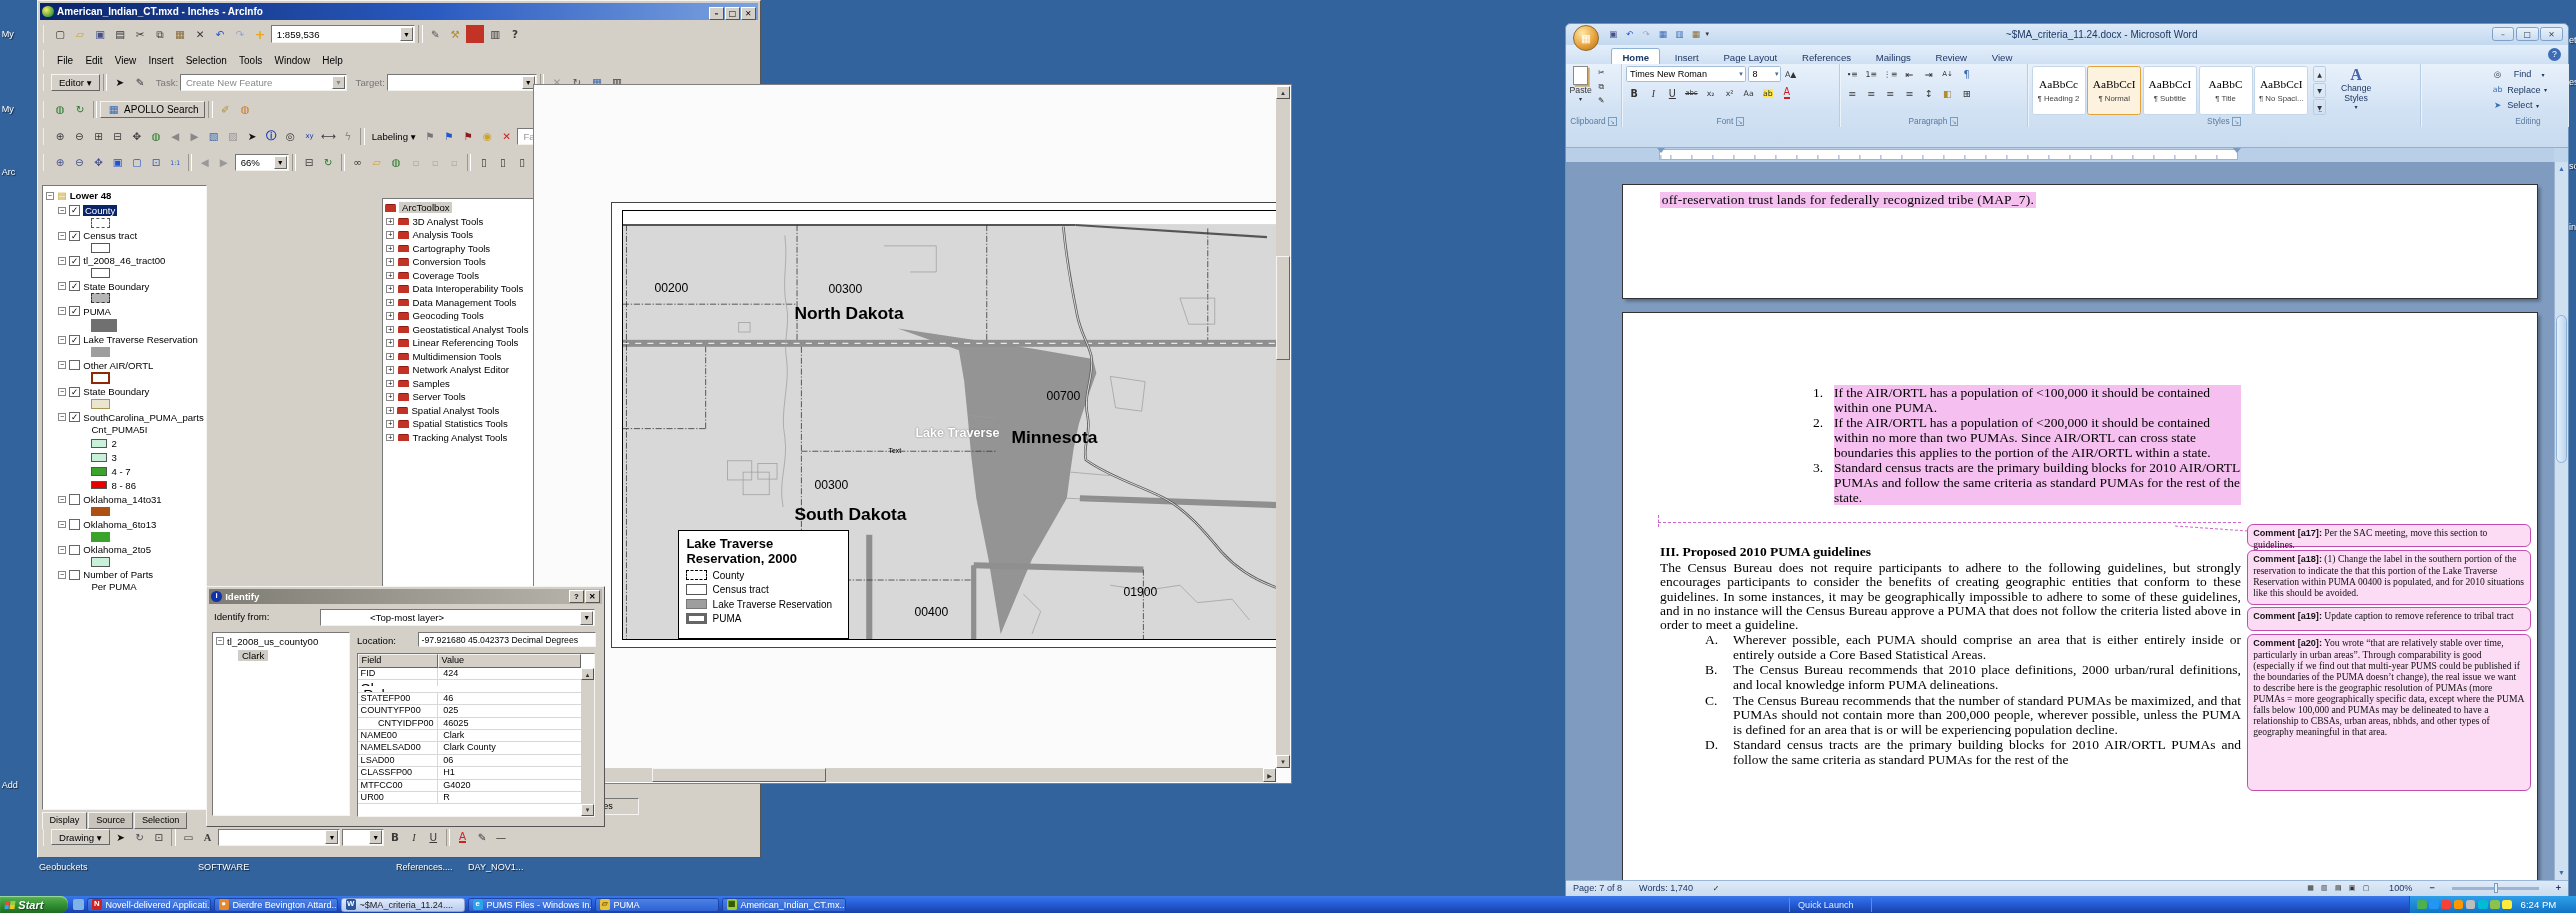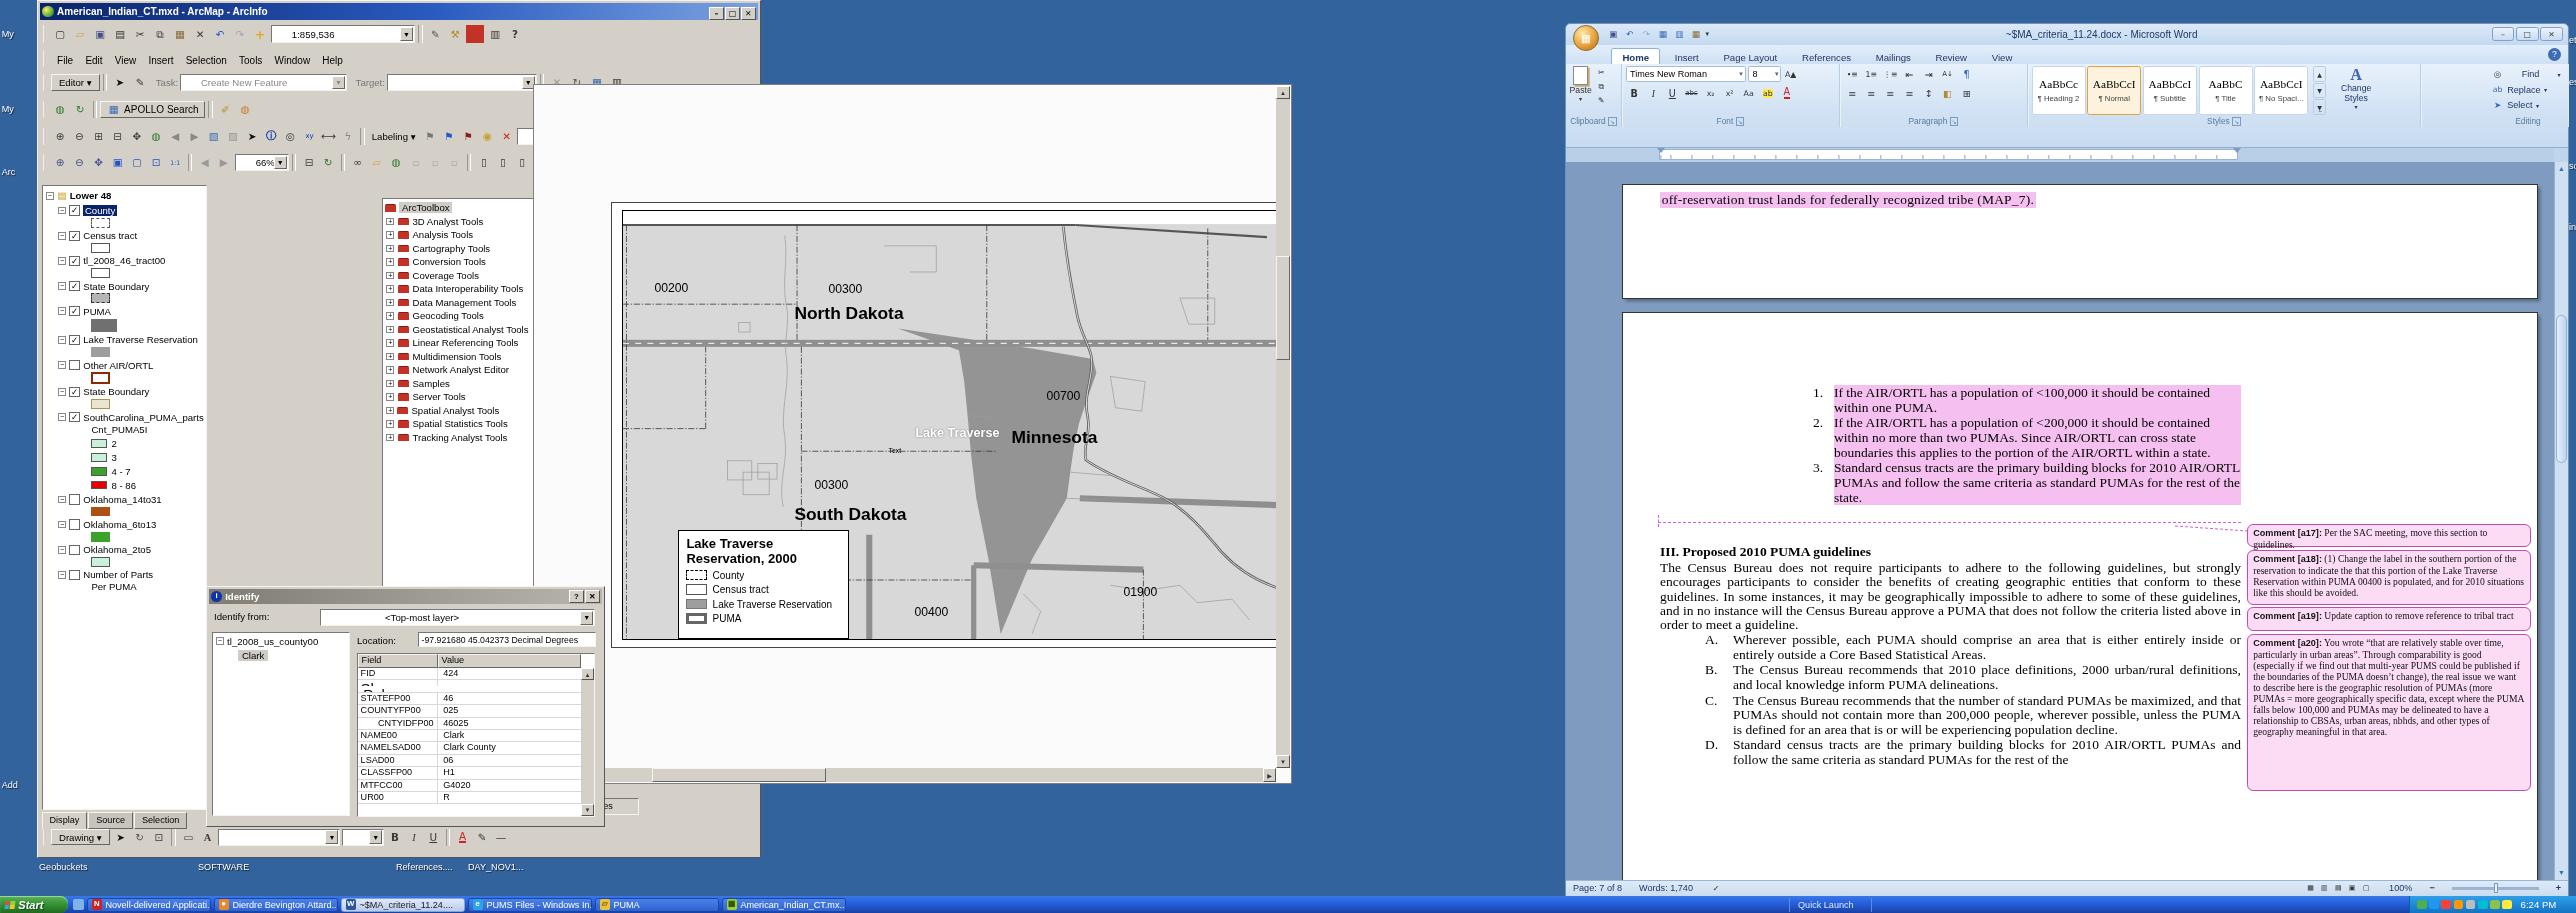--- a/index.html
+++ b/index.html
@@ -9,21 +9,21 @@
   
   .win95 { background:#d4d0c8; border:1.7px solid; border-color:#f5f4f0 #555 #555 #f5f4f0; }
   .sunken { background:#fff; border:0.9px solid; border-color:#777 #f5f4f0 #f5f4f0 #777; }
   .raised { background:#d4d0c8; border:0.9px solid; border-color:#f5f4f0 #666 #666 #f5f4f0; }
   .tbrow { position:absolute; display:flex; align-items:center; gap:1.7px; }
   .ticon { width:18.3px; height:17.4px; display:inline-flex; align-items:center; justify-content:center;
            font-family:"DejaVu Sans", sans-serif; font-size:10.4px; color:#3a3a3a; background:#d4d0c8; }
   .tsep { width:4.4px; height:17.4px; border-left:0.9px solid #9a978f; border-right:0.9px solid #fff; margin:0 1.7px; }
   .grip { width:3.5px; height:17.4px; border-left:1.7px ridge #eee; margin-right:2.6px; }
   .combo { background:#fff; border:0.9px solid; border-color:#777 #f2f1ec #f2f1ec #777; height:17.4px;
-           display:flex; align-items:center; font-size:9.6px; padding-left:20px; position:relative;text-align:right; }
+           display:flex; align-items:center; font-size:9.6px; padding-left:5px; position:relative;text-align:right; }
   .combo .cbtn { position:absolute; right:0.9px; top:0.9px; bottom:0.9px; width:13px; background:#d4d0c8;
            border:0.9px solid; border-color:#fff #666 #666 #fff; font-size:7px; display:flex; align-items:center; justify-content:center; }
   .menuitem { font-size:10px; padding:2.6px 6.1px; color:#000; }
   .winbtn { width:15px; height:13px; background:#d4d0c8; border:0.9px solid; border-color:#fff #555 #555 #fff;
             font-size:7.8px; display:inline-flex; align-items:center; justify-content:center; font-weight:bold; margin-left:0.9px; }
   
   [data-icon]::before { font-family:"DejaVu Sans", sans-serif; }
   [data-icon="new"]::before{content:"▢";} [data-icon="open"]::before{content:"▱";color:#c9a227;}
   [data-icon="save"]::before{content:"▣";color:#44518c;} [data-icon="print"]::before{content:"▤";}
   [data-icon="cut"]::before{content:"✂";} [data-icon="copy"]::before{content:"⧉";}
@@ -149,21 +149,21 @@
       <div class="fragtext" style="top: 862px; left: 198px;">SOFTWARE</div>
       <div class="fragtext" style="top: 862px; left: 396px;">References....</div>
       <div class="fragtext" style="top: 862px; left: 468px;">DAY_NOV1...</div>
     </div>
 </div>
 
 <div class="abs win95" id="arcmap" style="left:37px;top:0;width:724px;height:858px;">
 
   <div class="abs" style="left:1.7px;top:1.7px;right:1.7px;height:17.4px;background:linear-gradient(90deg,#0a246a,#2a5bc0 55%,#7ba2e0);display:flex;align-items:center;padding:0 2.6px;">
     <div style="width:11.3px;height:11.3px;border-radius:50%;background:radial-gradient(circle at 35% 35%,#ffe95c,#3fa13f 70%,#1c6e1c);margin-right:3.5px;"></div>
-    <span style="color:#fff;font-weight:bold;font-size:10px;">American_Indian_CT.mxd - ArcMap - ArcInfo</span>
+    <span style="color:#fff;font-weight:bold;font-size:10px;">American_Indian_CT.mxd - Inches - ArcInfo</span>
     <span style="flex:1"></span>
     <span><span class="winbtn" data-icon="minimize"></span><span class="winbtn" data-icon="maximize"></span><span class="winbtn" data-icon="close"></span></span>
   </div>
 
   <div class="tbrow" style="left:5.2px;top:22.6px;height:21px;">
     <span class="grip"></span>
     <span style="display:inline-flex;gap:1.7px;">
         <span class="ticon" data-icon="new"></span>
         <span class="ticon" data-icon="open"></span>
         <span class="ticon" data-icon="save"></span>
@@ -904,21 +904,21 @@
           <span style="font-size:6.1px;">▾</span>
         </span>
       </div>
       <div class="wglabel"><span>Styles</span> <span style="border:0.9px solid #7a9cc0;font-size:6.1px;padding:0 0.9px;">↘</span></div>
     </div>
     <div style="flex:1"></div>
 
     <div class="wgroup" style="width:80px;border-right:none;">
       <div>
 
-      <div style="display:flex;align-items:center;gap:18px;height:15.7px;font-size:9.1px;color:#1f3864;">
+      <div style="display:flex;align-items:center;gap:10px;height:15.7px;font-size:9.1px;color:#1f3864;">
           <span class="wicon" style="width:12.2px;height:12.2px;font-size:8.7px;" data-icon="find"></span>
           <span>Find</span>
           <span style="font-size:6.1px;">▾</span>
         </div>
           <div style="display:flex;align-items:center;gap:3.5px;height:15.7px;font-size:9.1px;color:#1f3864;">
           <span class="wicon" style="width:12.2px;height:12.2px;font-size:8.7px;" data-icon="replace"></span>
           <span>Replace</span>
           <span style="font-size:6.1px;">▾</span>
         </div>
           <div style="display:flex;align-items:center;gap:3.5px;height:15.7px;font-size:9.1px;color:#1f3864;">

